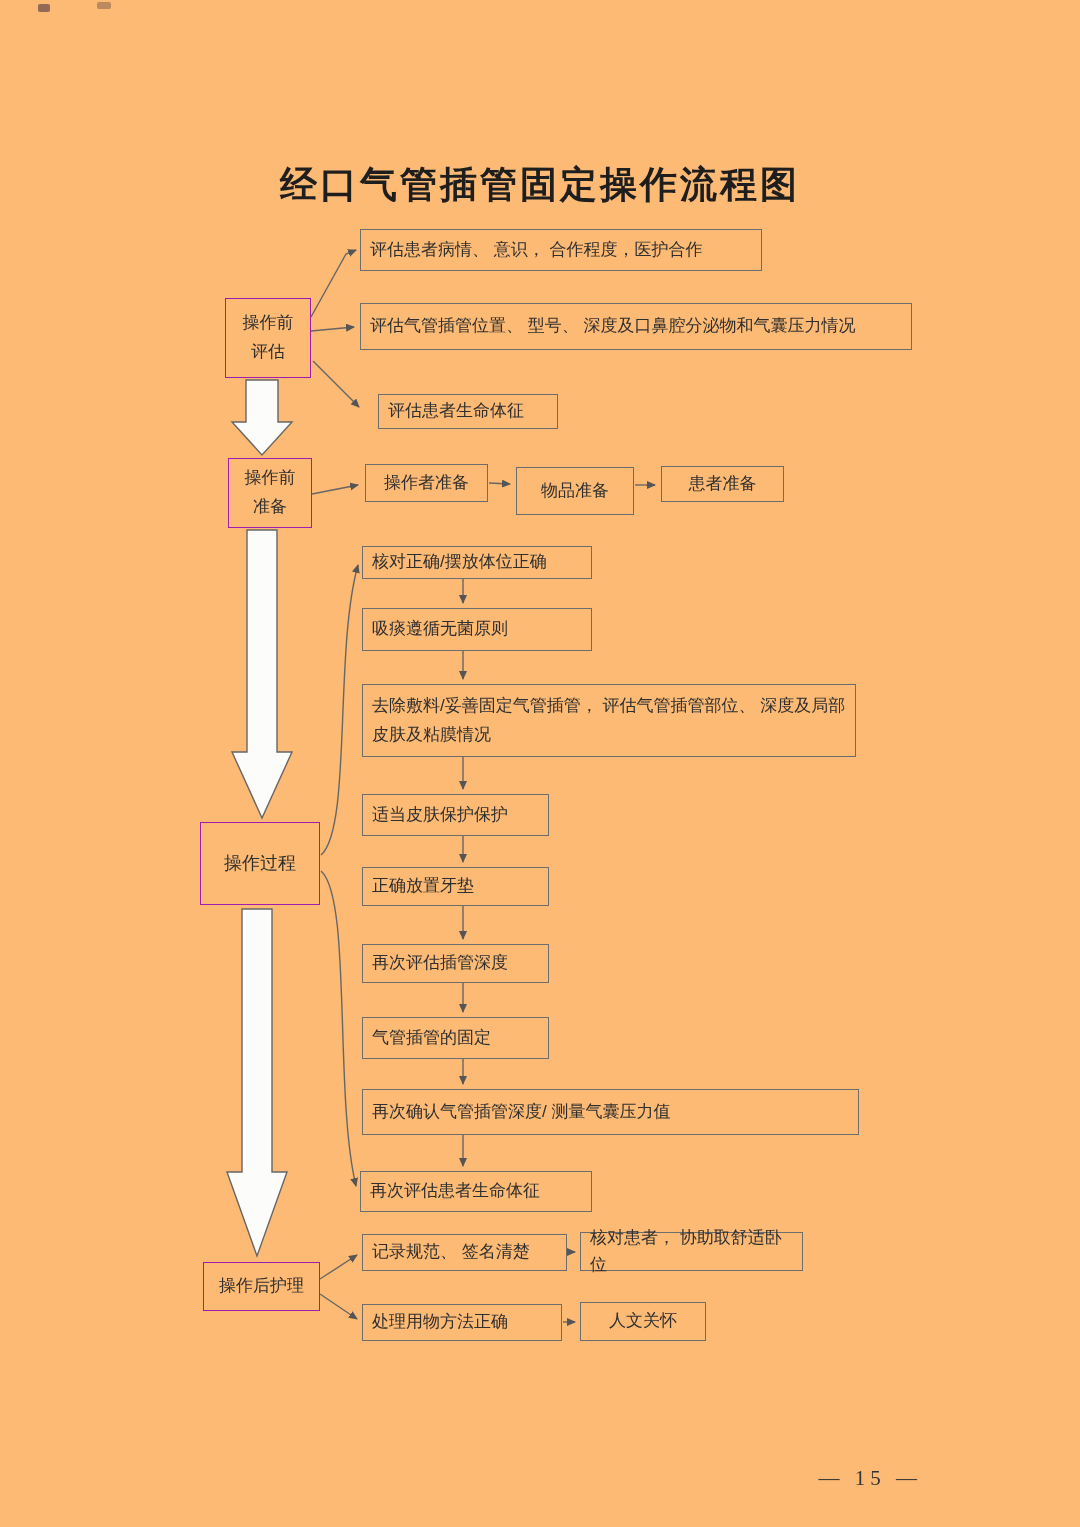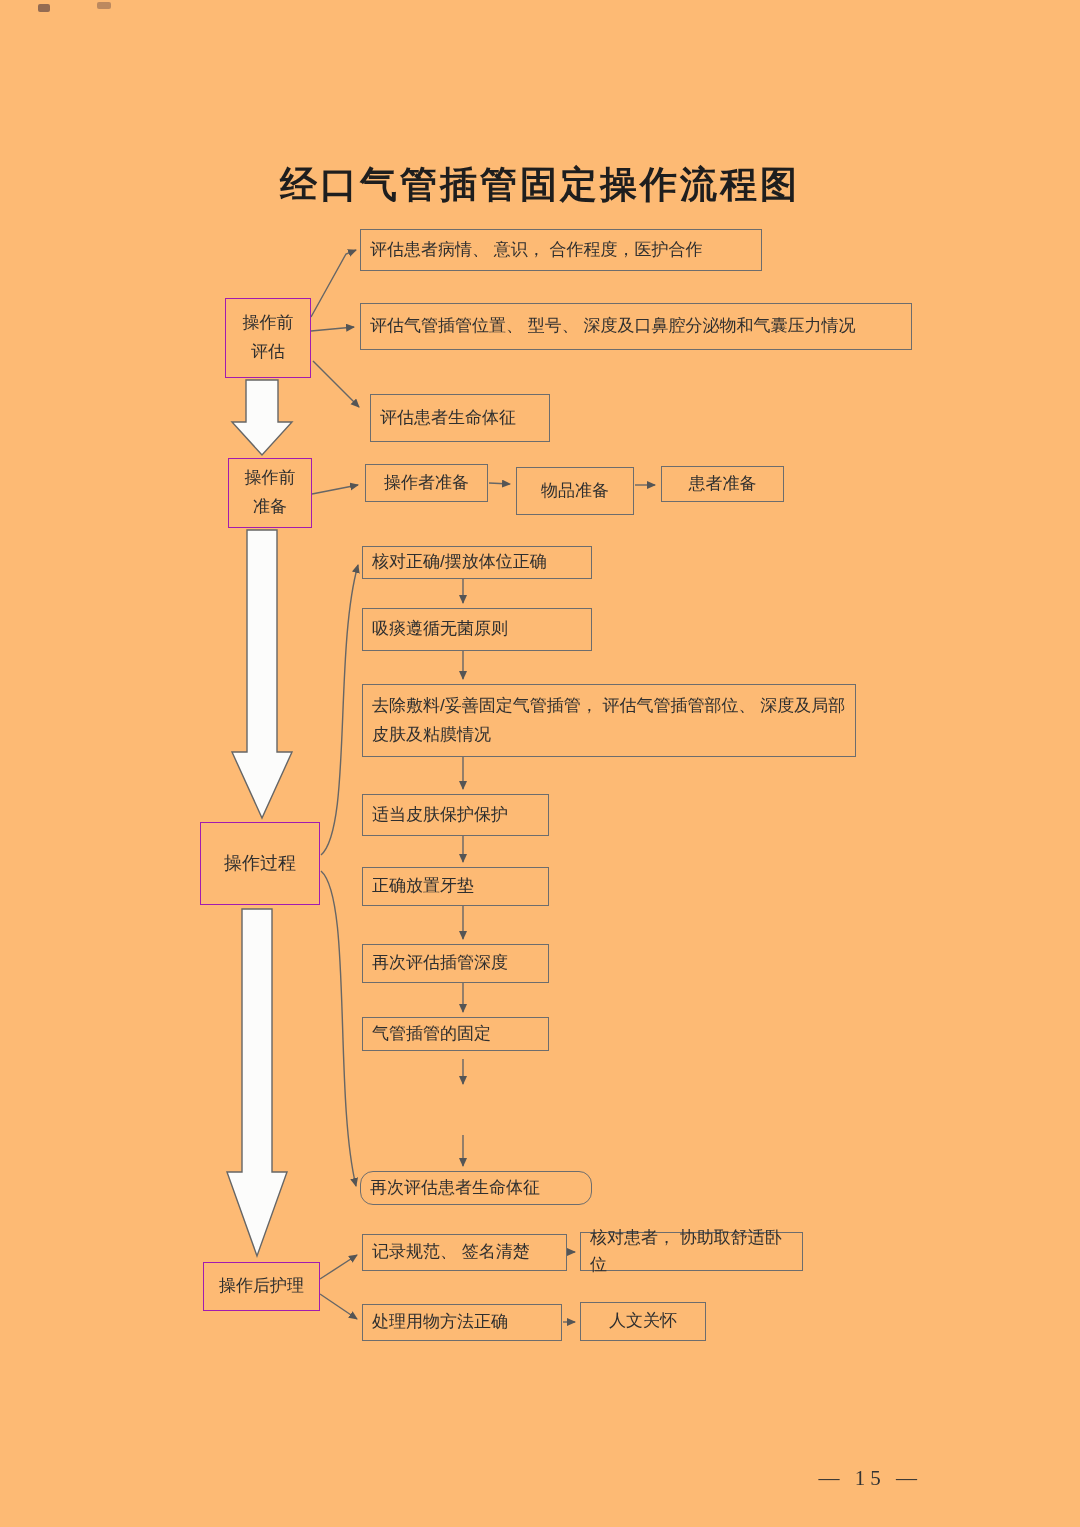--- a/index.html
+++ b/index.html
@@ -111,34 +111,35 @@
   <div class="stage" style="left:200px;top:822px;width:120px;height:83px;font-size:18px;">
     <span>操作过程</span>
   </div>
 
   <div class="stage" style="left:203px;top:1262px;width:117px;height:49px;">
     <span>操作后护理</span>
   </div>
 
   <div class="box" style="left:360px;top:229px;width:402px;height:42px;">评估患者病情、 意识， 合作程度，医护合作</div>
   <div class="box" style="left:360px;top:303px;width:552px;height:47px;">评估气管插管位置、 型号、 深度及口鼻腔分泌物和气囊压力情况</div>
-  <div class="box" style="left:370px;top:394px;width:180px;height:48px;">评估患者生命体征</div>
+  <div class="box" style="left:378px;top:394px;width:180px;height:35px;">评估患者生命体征</div>
 
   <div class="box center" style="left:365px;top:464px;width:123px;height:38px;">操作者准备</div>
   <div class="box center" style="left:516px;top:467px;width:118px;height:48px;">物品准备</div>
   <div class="box center" style="left:661px;top:466px;width:123px;height:36px;">患者准备</div>
 
   <div class="box" style="left:362px;top:546px;width:230px;height:33px;">核对正确/摆放体位正确</div>
   <div class="box" style="left:362px;top:608px;width:230px;height:43px;">吸痰遵循无菌原则</div>
   <div class="box" style="left:362px;top:684px;width:494px;height:73px;line-height:1.7;">去除敷料/妥善固定气管插管， 评估气管插管部位、 深度及局部皮肤及粘膜情况</div>
   <div class="box" style="left:362px;top:867px;width:187px;height:39px;">正确放置牙垫</div>
   <div class="box" style="left:362px;top:794px;width:187px;height:42px;">适当皮肤保护保护</div>
   <div class="box" style="left:362px;top:944px;width:187px;height:39px;">再次评估插管深度</div>
-  <div class="box" style="left:362px;top:1017px;width:187px;height:34px;">气管插管的固定</div>
-  <div class="box" style="left:360px;top:1171px;width:232px;height:34px;border-radius:13px;">再次评估患者生命体征</div>
+  <div class="box" style="left:362px;top:1017px;width:187px;height:42px;">气管插管的固定</div>
+  <div class="box" style="left:362px;top:1089px;width:497px;height:46px;">再次确认气管插管深度/ 测量气囊压力值</div>
+  <div class="box" style="left:360px;top:1171px;width:232px;height:41px;">再次评估患者生命体征</div>
 
   <div class="box" style="left:362px;top:1234px;width:205px;height:37px;">记录规范、 签名清楚</div>
   <div class="box" style="left:580px;top:1232px;width:223px;height:39px;">核对患者， 协助取舒适卧位</div>
   <div class="box" style="left:362px;top:1304px;width:200px;height:37px;">处理用物方法正确</div>
   <div class="box center" style="left:580px;top:1302px;width:126px;height:39px;">人文关怀</div>
 
   <div class="pagenum">— 15 —</div>
 
 </div>
 

